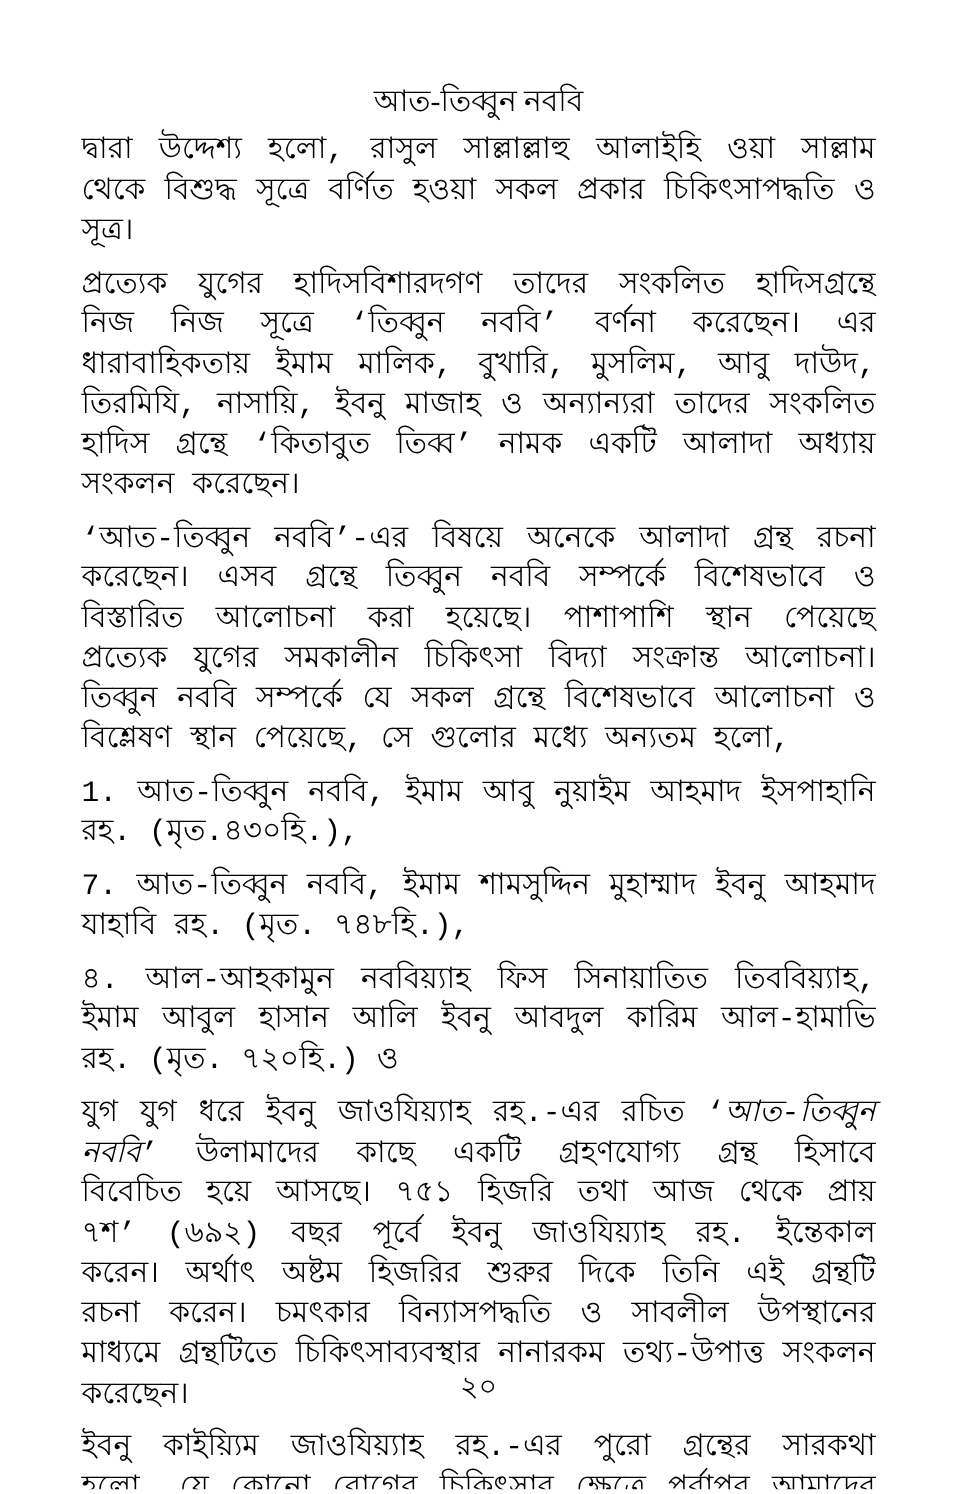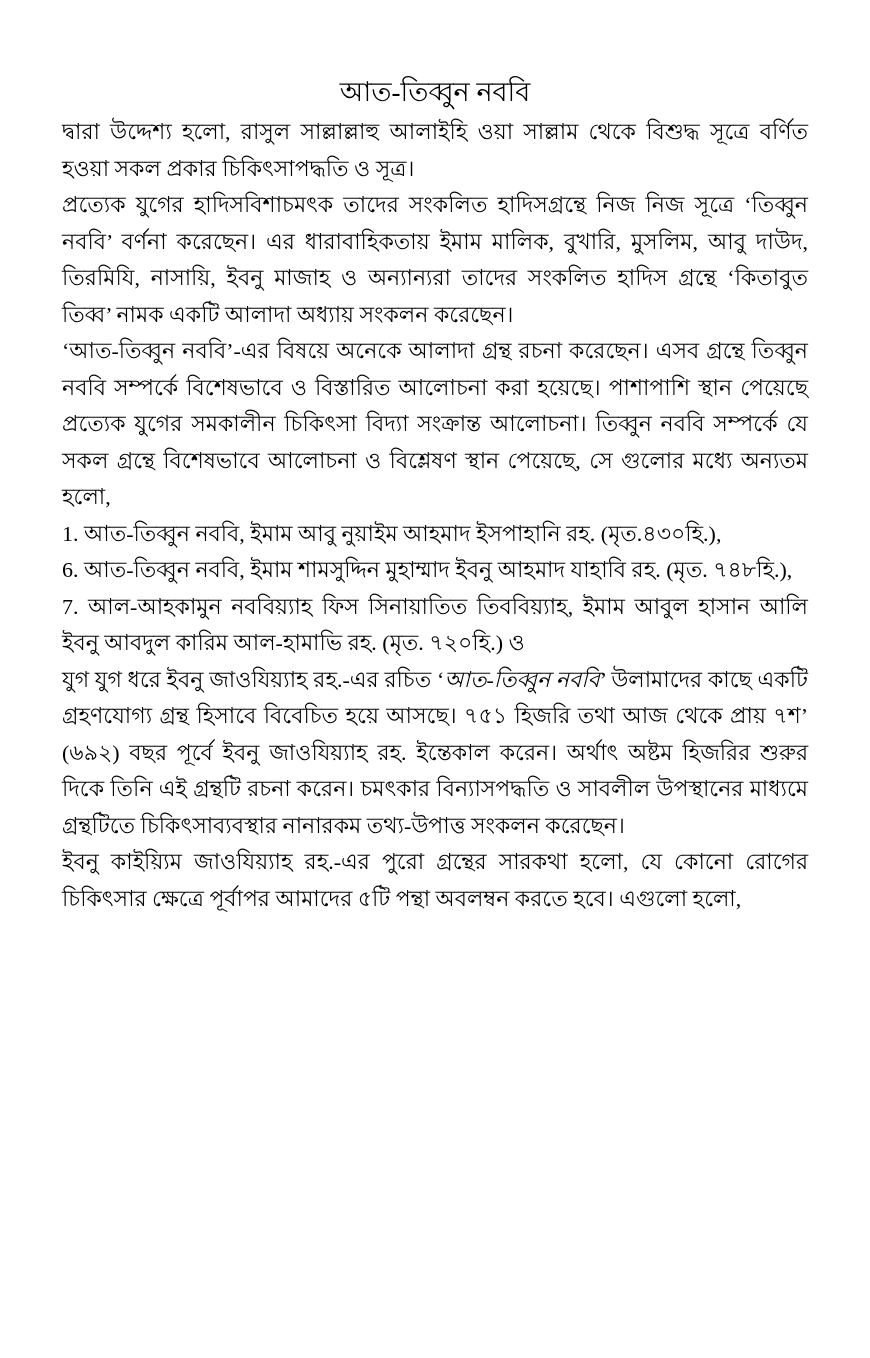--- a/index.html
+++ b/index.html
@@ -20,25 +20,26 @@
     font-family: "Liberation Serif", "DejaVu Serif", serif;
     overflow: hidden;
   }
   .running-header {
     text-align: center;
     font-size: 27px;
     line-height: 32px;
     margin: 0 0 6px 0;
   }
   .body-text p {
-    margin: 0;
-    font-size: 22px;
+    margin: 12px;
+    font-size: 27px;
     line-height: 36.5px;
     text-align: justify;
     text-justify: inter-word;
+    font-family: Liberation Mono, monospace;
   }
   .body-text p.list-item {
     text-align: justify;
   }
   .body-text em {
     font-style: italic;
   }
   .section-heading {
     font-size: 30px;
     line-height: 40px;
@@ -60,33 +61,34 @@
 <body>
 
 <div class="page">
 
   <div class="running-header">আত-তিব্বুন নববি</div>
 
   <div class="body-text">
 
     <p>দ্বারা উদ্দেশ্য হলো, রাসুল সাল্লাল্লাহু আলাইহি ওয়া সাল্লাম থেকে বিশুদ্ধ সূত্রে বর্ণিত হওয়া সকল প্রকার চিকিৎসাপদ্ধতি ও সূত্র।</p>
 
-    <p>প্রত্যেক যুগের হাদিসবিশাচমৎক তাদের সংকলিত হাদিসগ্রন্থে নিজ নিজ সূত্রে ‘তিব্বুন নববি’ বর্ণনা করেছেন। এর ধারাবাহিকতায় ইমাম মালিক, বুখারি, মুসলিম, আবু দাউদ, তিরমিযি, নাসায়ি, ইবনু মাজাহ ও অন্যান্যরা তাদের সংকলিত হাদিস গ্রন্থে ‘কিতাবুত তিব্ব’ নামক একটি আলাদা অধ্যায় সংকলন করেছেন।</p>
+    <p>প্রত্যেক যুগের হাদিসবিশারদগণ তাদের সংকলিত হাদিসগ্রন্থে নিজ নিজ সূত্রে ‘তিব্বুন নববি’ বর্ণনা করেছেন। এর ধারাবাহিকতায় ইমাম মালিক, বুখারি, মুসলিম, আবু দাউদ, তিরমিযি, নাসায়ি, ইবনু মাজাহ ও অন্যান্যরা তাদের সংকলিত হাদিস গ্রন্থে ‘কিতাবুত তিব্ব’ নামক একটি আলাদা অধ্যায় সংকলন করেছেন।</p>
 
     <p>‘আত-তিব্বুন নববি’-এর বিষয়ে অনেকে আলাদা গ্রন্থ রচনা করেছেন। এসব গ্রন্থে তিব্বুন নববি সম্পর্কে বিশেষভাবে ও বিস্তারিত আলোচনা করা হয়েছে। পাশাপাশি স্থান পেয়েছে প্রত্যেক যুগের সমকালীন চিকিৎসা বিদ্যা সংক্রান্ত আলোচনা। তিব্বুন নববি সম্পর্কে যে সকল গ্রন্থে বিশেষভাবে আলোচনা ও বিশ্লেষণ স্থান পেয়েছে, সে গুলোর মধ্যে অন্যতম হলো,</p>
 
 
     <p class="list-item">1. আত-তিব্বুন নববি, ইমাম আবু নুয়াইম আহমাদ ইসপাহানি রহ. (মৃত.৪৩০হি.),</p>
 
-    <p class="list-item">6. আত-তিব্বুন নববি, ইমাম শামসুদ্দিন মুহাম্মাদ ইবনু আহমাদ যাহাবি রহ. (মৃত. ৭৪৮হি.),</p>
+    <p class="list-item">7. আত-তিব্বুন নববি, ইমাম শামসুদ্দিন মুহাম্মাদ ইবনু আহমাদ যাহাবি রহ. (মৃত. ৭৪৮হি.),</p>
 
-    <p class="list-item">7. আল-আহকামুন নববিয়্যাহ ফিস সিনায়াতিত তিববিয়্যাহ, ইমাম আবুল হাসান আলি ইবনু আবদুল কারিম আল-হামাভি রহ. (মৃত. ৭২০হি.) ও</p>
+    <p class="list-item">৪. আল-আহকামুন নববিয়্যাহ ফিস সিনায়াতিত তিববিয়্যাহ, ইমাম আবুল হাসান আলি ইবনু আবদুল কারিম আল-হামাভি রহ. (মৃত. ৭২০হি.) ও</p>
 
 
     <p><span>যুগ যুগ ধরে ইবনু জাওযিয়্যাহ রহ.-এর রচিত ‘</span><em>আত-তিব্বুন নববি</em><span>’ উলামাদের কাছে একটি গ্রহণযোগ্য গ্রন্থ হিসাবে বিবেচিত হয়ে আসছে। ৭৫১ হিজরি তথা আজ থেকে প্রায় ৭শ’ (৬৯২) বছর পূর্বে ইবনু জাওযিয়্যাহ রহ. ইন্তেকাল করেন। অর্থাৎ অষ্টম হিজরির শুরুর দিকে তিনি এই গ্রন্থটি রচনা করেন। চমৎকার বিন্যাসপদ্ধতি ও সাবলীল উপস্থানের মাধ্যমে গ্রন্থটিতে চিকিৎসাব্যবস্থার নানারকম তথ্য-উপাত্ত সংকলন করেছেন।</span></p>
 
 
     <p>ইবনু কাইয়্যিম জাওযিয়্যাহ রহ.-এর পুরো গ্রন্থের সারকথা হলো, যে কোনো রোগের চিকিৎসার ক্ষেত্রে পূর্বাপর আমাদের ৫টি পন্থা অবলম্বন করতে হবে। এগুলো হলো,</p>
 
   </div>
 
+  <div class="page-number">২০</div>
 
 </div>
 
 </body></html>

